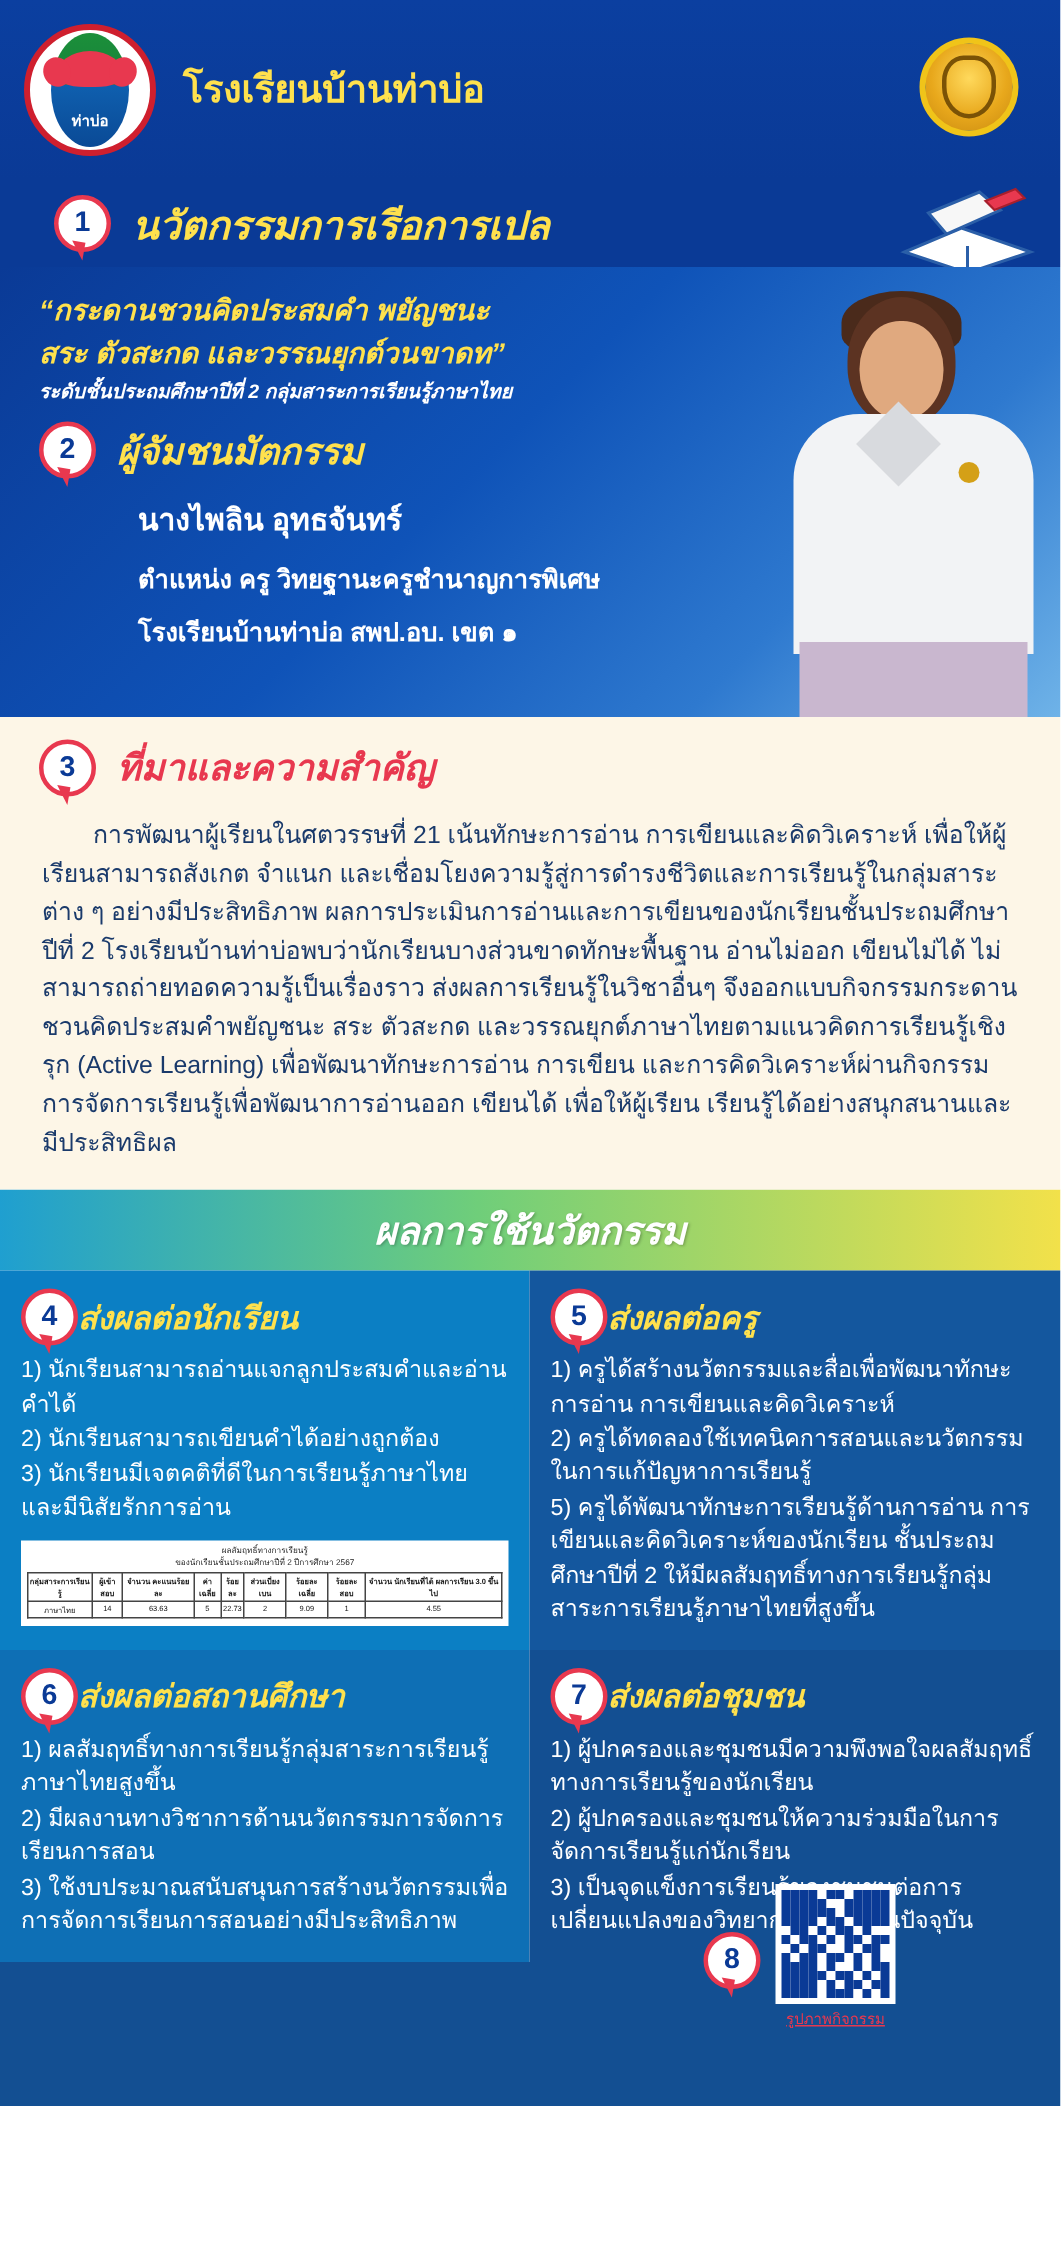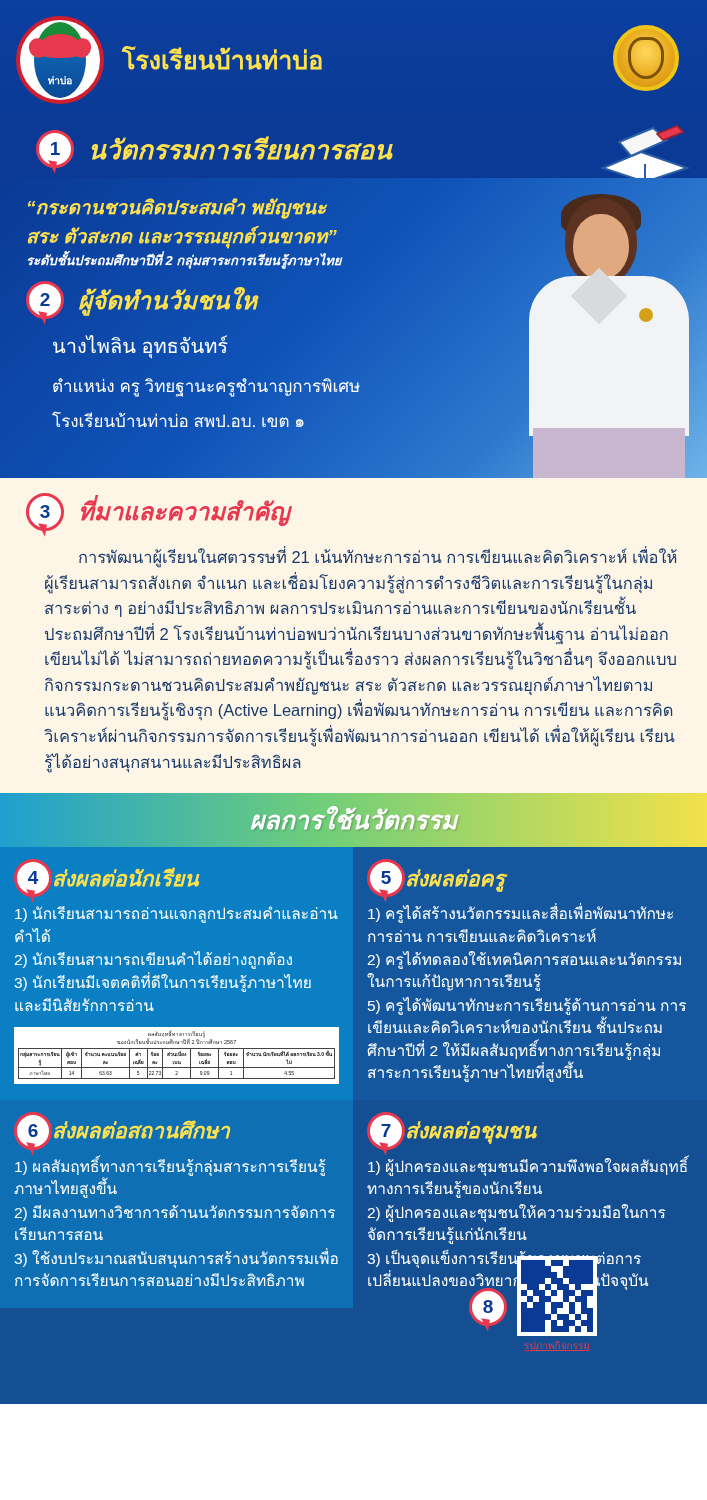--- a/index.html
+++ b/index.html
@@ -109,21 +109,21 @@
     overflow:hidden;
   }
   .quote-text {
     padding:16px 20px 0 26px;
     color:#ffe14d; font-weight:bold; font-style:italic;
     font-size:19px; line-height:1.5; width:520px;
   }
   .quote-sub { color:#ffffff; font-weight:bold; font-style:italic; font-size:13px; }
   .sec2row { display:flex; align-items:center; padding:10px 0 0 26px; }
   .sec2row .sec-title { color:#ffe14d; font-size:24px; font-weight:bold; font-style:italic; margin-left:14px; }
-  .author-block { text-align:left; padding-left:52px; width:520px; }
+  .author-block { text-align:left; padding-left:92px; width:520px;font-weight:bold; }
   .author-name { color:#ffffff; font-size:20px; margin-top:10px; }
   .author-pos  { color:#ffffff; font-size:17px; margin-top:10px; }
   .author-school { color:#ffffff; font-size:17px; margin-top:8px; }
   .photo {
     position:absolute; right:0; top:10px; width:200px; height:290px;
   }
   .photo .head {
     position:absolute; left:58px; top:10px; width:72px; height:86px;
     background:#5c3322; border-radius:50% 50% 46% 46%;
   }
@@ -152,21 +152,21 @@
     border-radius:50%; background:#d4a017;
   }
 
   
   .sec3 {
     background:#fdf6e7; padding:14px 0 18px 0; position:relative;
   }
   .sec3row { display:flex; align-items:center; padding-left:26px; }
   .sec3row .sec-title { color:#e8384f; font-size:24px; font-weight:bold; font-style:italic; margin-left:14px; }
   .sec3 p {
-    margin:14px 28px 0 44px; color:#1a3a6b; font-size:16.5px; line-height:1.55; text-align:left;
+    margin:14px 28px 0 28px; color:#1a3a6b; font-size:16.5px; line-height:1.55; text-align:left;
     text-indent:34px;
   }
 
   
   .results-banner {
     height:54px;
     background: linear-gradient(90deg,#1f9fd0 0%, #6fce7a 45%, #f2e14a 100%);
     display:flex; align-items:center; justify-content:center;
   }
   .results-banner span {
@@ -229,39 +229,39 @@
         <div class="school-th">โรงเรียนบ้านท่าบ่อ</div>
       </div>
     </div>
     <div class="garuda">
       <div class="garuda-circle"></div>
     </div>
   </div>
 
   <div class="sec1">
     <div class="badge">1</div>
-    <div class="sec-title">นวัตกรรมการเรียนการสอน</div>
+    <div class="sec-title">นวัตกรรมการเรีอการเปล</div>
     <svg class="book-deco" viewBox="0 0 96 64">
       <path d="M6 44 L44 28 L90 44 L48 58 Z" fill="#ffffff" stroke="#2b5fa8" stroke-width="2"></path>
       <path d="M48 58 L48 40" stroke="#2b5fa8" stroke-width="2"></path>
       <path d="M22 18 L56 4 L70 16 L34 32 Z" fill="#f7f7f7" stroke="#2b5fa8" stroke-width="2"></path>
       <path d="M60 10 L80 2 L86 8 L66 16 Z" fill="#e8384f" stroke="#a71f2c" stroke-width="1.5"></path>
     </svg>
   </div>
 
   <div class="quote-wrap">
     <div class="quote-text">
       <div>“กระดานชวนคิดประสมคำ พยัญชนะ</div>
       <div>สระ ตัวสะกด และวรรณยุกต์วนขาดท”</div>
       <div class="quote-sub">ระดับชั้นประถมศึกษาปีที่ 2 กลุ่มสาระการเรียนรู้ภาษาไทย</div>
     </div>
 
     <div class="sec2row">
       <div class="badge">2</div>
-      <div class="sec-title">ผู้จัดทำนวัมชนให</div>
+      <div class="sec-title">ผู้จัมชนมัตกรรม</div>
     </div>
 
     <div class="author-block">
       <div class="author-name">นางไพลิน อุทธจันทร์</div>
       <div class="author-pos">ตำแหน่ง ครู วิทยฐานะครูชำนาญการพิเศษ</div>
       <div class="author-school">โรงเรียนบ้านท่าบ่อ สพป.อบ. เขต ๑</div>
     </div>
 
     <div class="photo">
       <div class="hairtop"></div>

